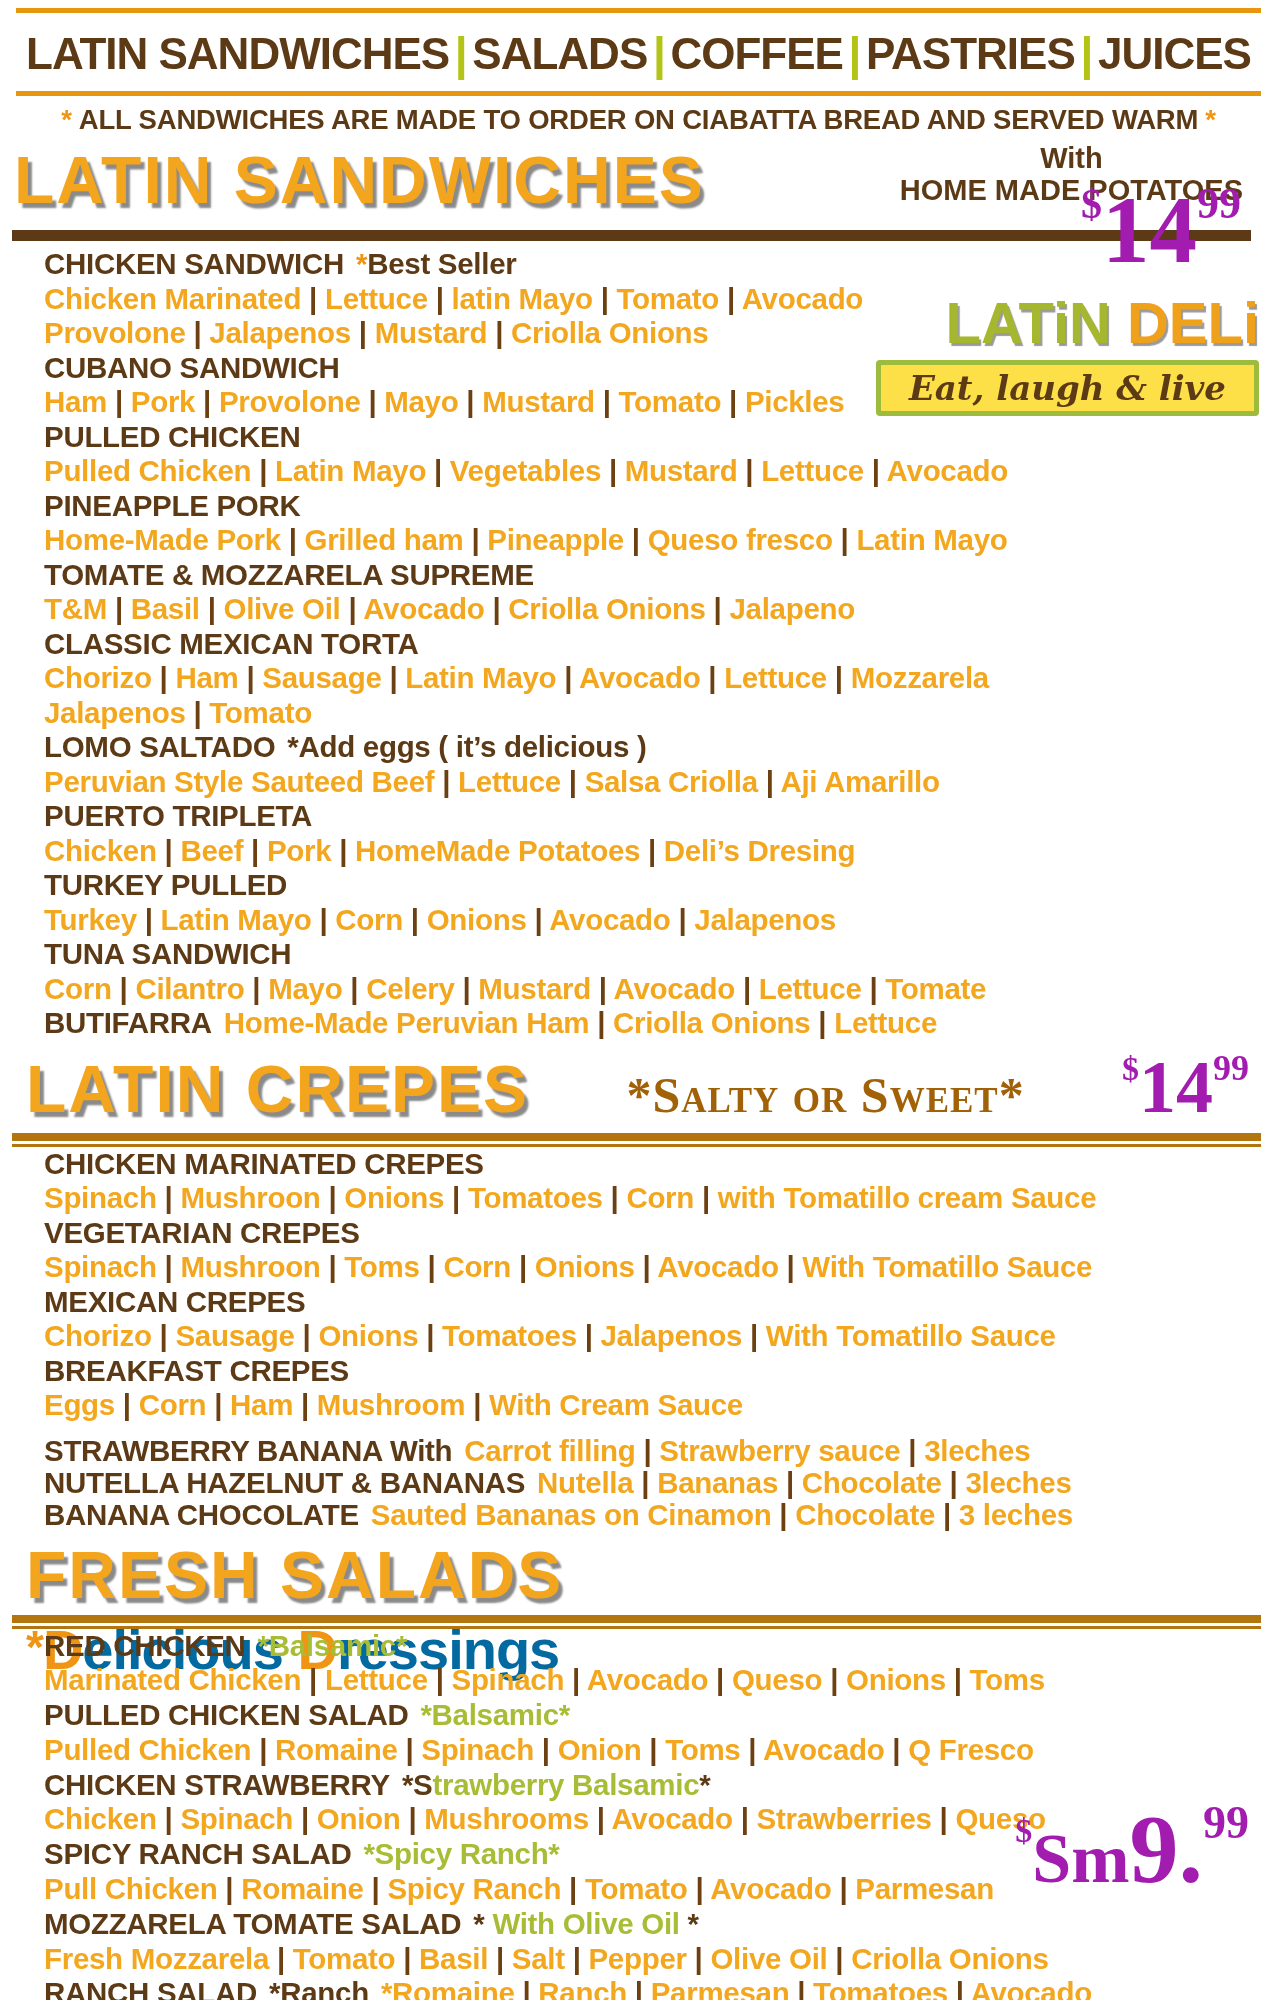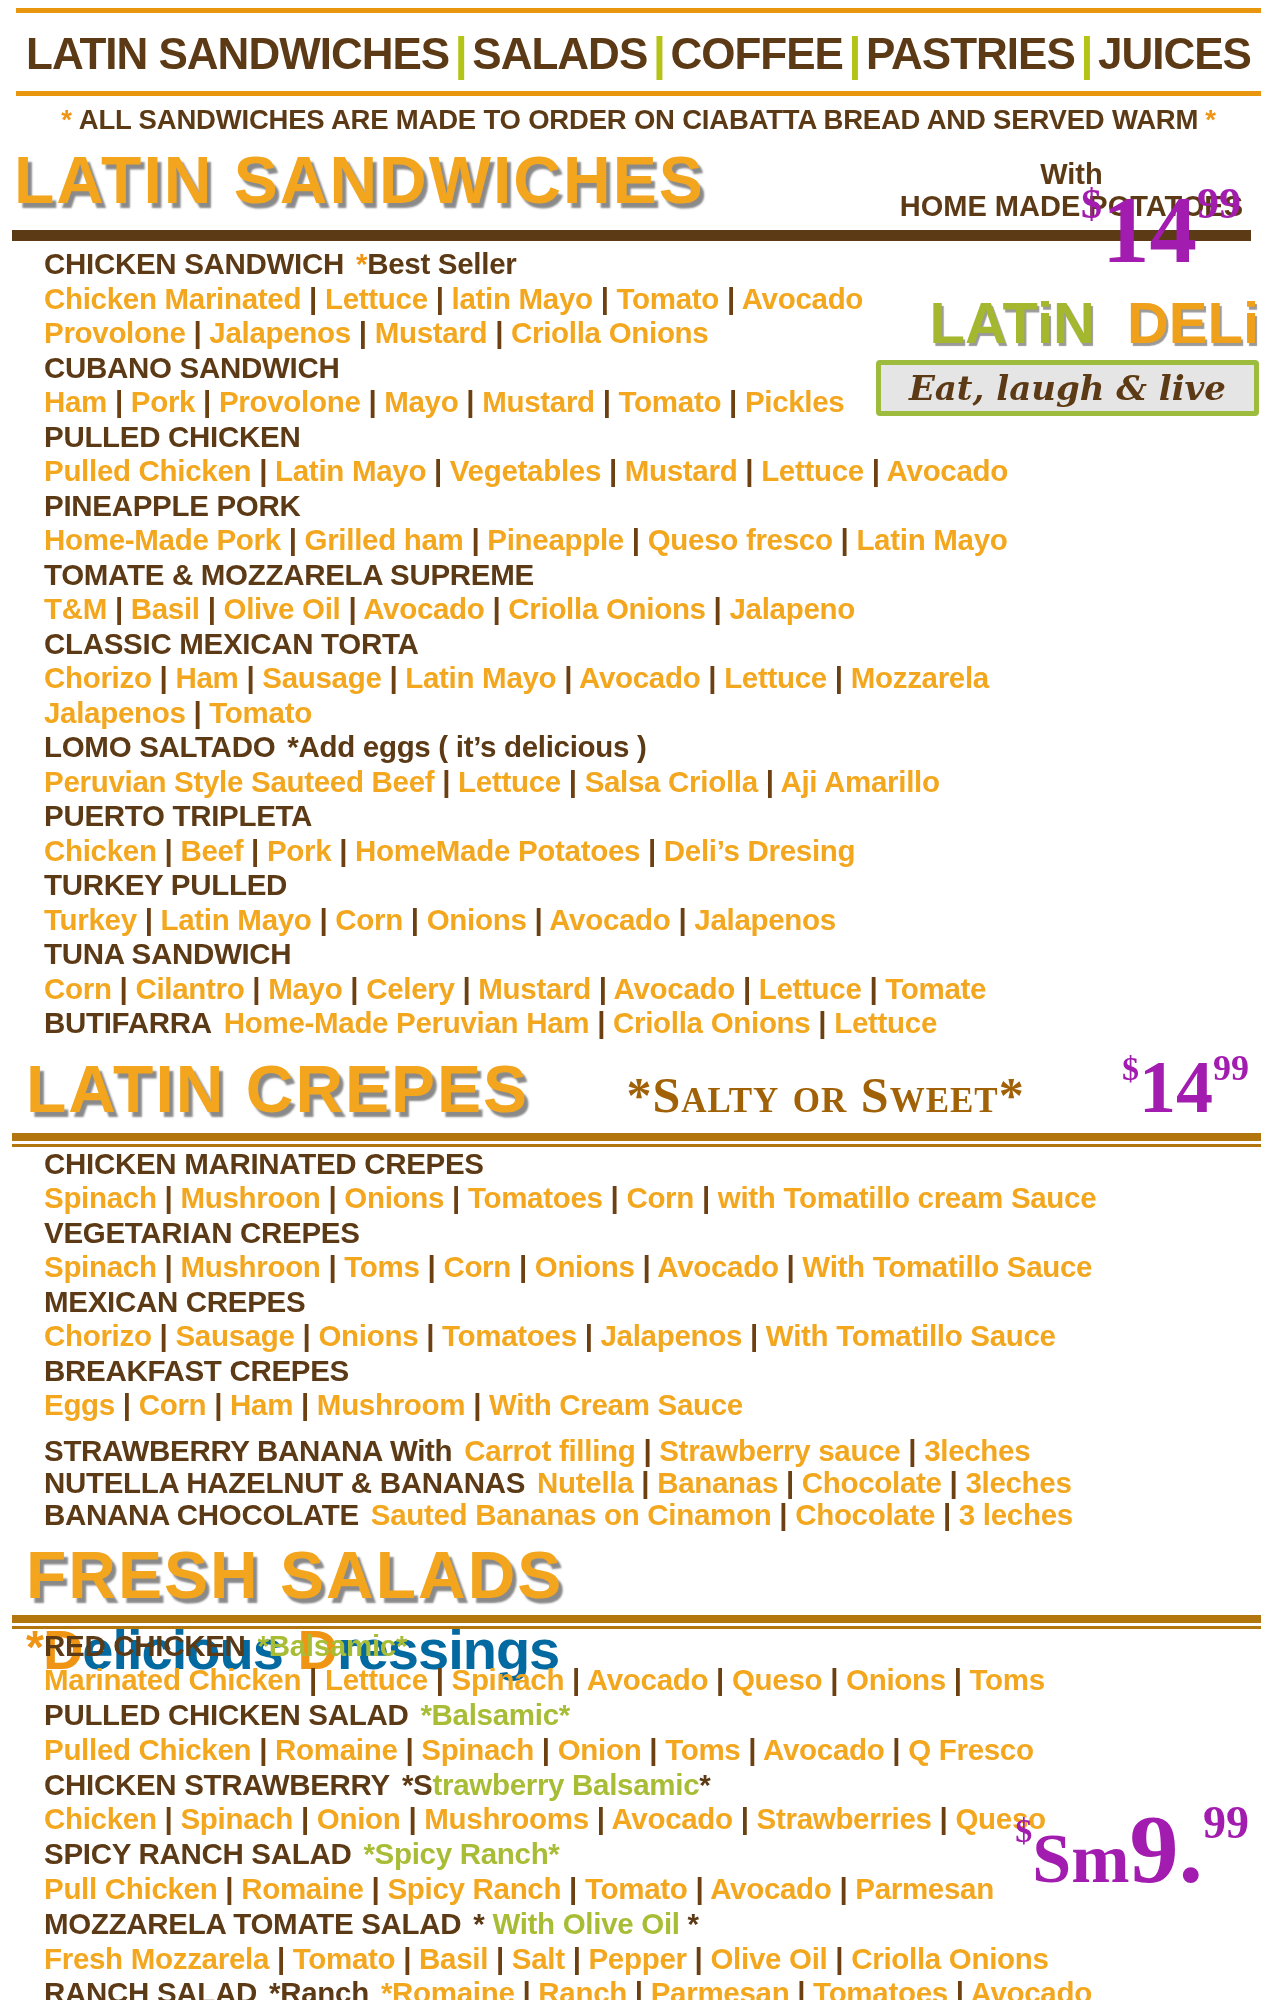--- a/index.html
+++ b/index.html
@@ -19,21 +19,21 @@
   .nav .sep{color:#b4c417;font-size:46px;}
 
   .notice{margin:0;padding:8px 6px 2px;font-size:27.5px;color:#5d3a16;text-align:center;
           letter-spacing:-0.2px;white-space:nowrap;}
   .notice .star{color:#ef9413;margin:0 7px;}
 
   
   .sec1{position:relative;padding:0 0 0 14px;height:88px;}
   .big{margin:0;display:inline-block;font-size:66px;line-height:84px;color:#f3a51d;
        letter-spacing:2px;font-weight:800;text-shadow:4px 5px 2px #8a8a8a;}
-  .with{position:absolute;right:34px;top:20px;color:#5d3a16;text-align:center;
+  .with{position:absolute;right:34px;top:4px;color:#5d3a16;text-align:center;
         font-size:29px;line-height:32px;font-weight:800;}
 
   .sec-crepes,.sec-salads{display:flex;align-items:baseline;padding:6px 0 0 26px;height:84px;}
   .sec-salads{height:80px;padding-top:2px;flex-direction:column;}
   .tag-serif{font-family:"Liberation Serif",serif;font-variant:small-caps;font-weight:700;
              font-size:50px;color:#a16207;flex:1;text-align:center;letter-spacing:1px;}
   .dress{flex:1;text-align:right;padding-right:8px;font-size:56px;font-weight:800;letter-spacing:-1px;white-space:nowrap;}
   .dress .cap{color:#ef9413;}
   .dress .rest{color:#0369a1;}
   .dress .star{color:#ef9413;font-size:46px;vertical-align:6px;}
@@ -66,23 +66,23 @@
   .p3{position:absolute;top:1796px;right:28px;}
   .p3 .cur{font-size:34px;vertical-align:40px;}
   .p3 .size{font-size:70px;}
   .p3 .amt{font-size:98px;}
   .p3 .cents{font-size:46px;vertical-align:44px;}
 
   
   .logo-block{position:absolute;top:294px;right:18px;text-align:right;}
   .logo-text{font-size:58px;font-weight:800;letter-spacing:0;line-height:58px;text-shadow:2px 3px 1px #9a9a9a;}
   .lg-latin{color:#a4b72e;}
-  .lg-deli{color:#f0a11b;margin-left:32px;}
+  .lg-deli{color:#f0a11b;margin-left:16px;}
   .tagline{margin-top:8px;display:inline-block;border:5px solid #9dbb3c;border-radius:4px;
-           background:#e5e5e5;padding:3px 28px;font-family:"DejaVu Serif",serif;font-style:italic;
+           background:#fde047;padding:3px 28px;font-family:"DejaVu Serif",serif;font-style:italic;
            font-weight:700;font-size:34px;color:#5d3a16;white-space:nowrap;}
 </style>
 </head>
 <body>
 
 <div class="menu">
 
   <div class="rule-orange top"></div>
 
   <div class="nav">

